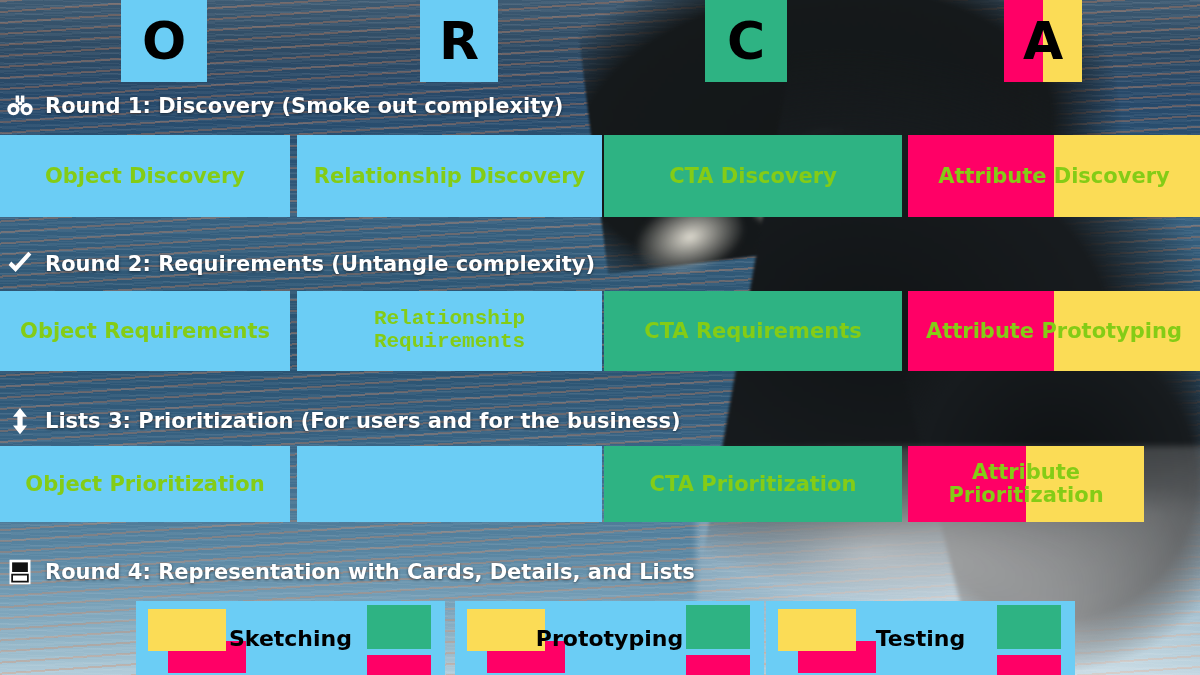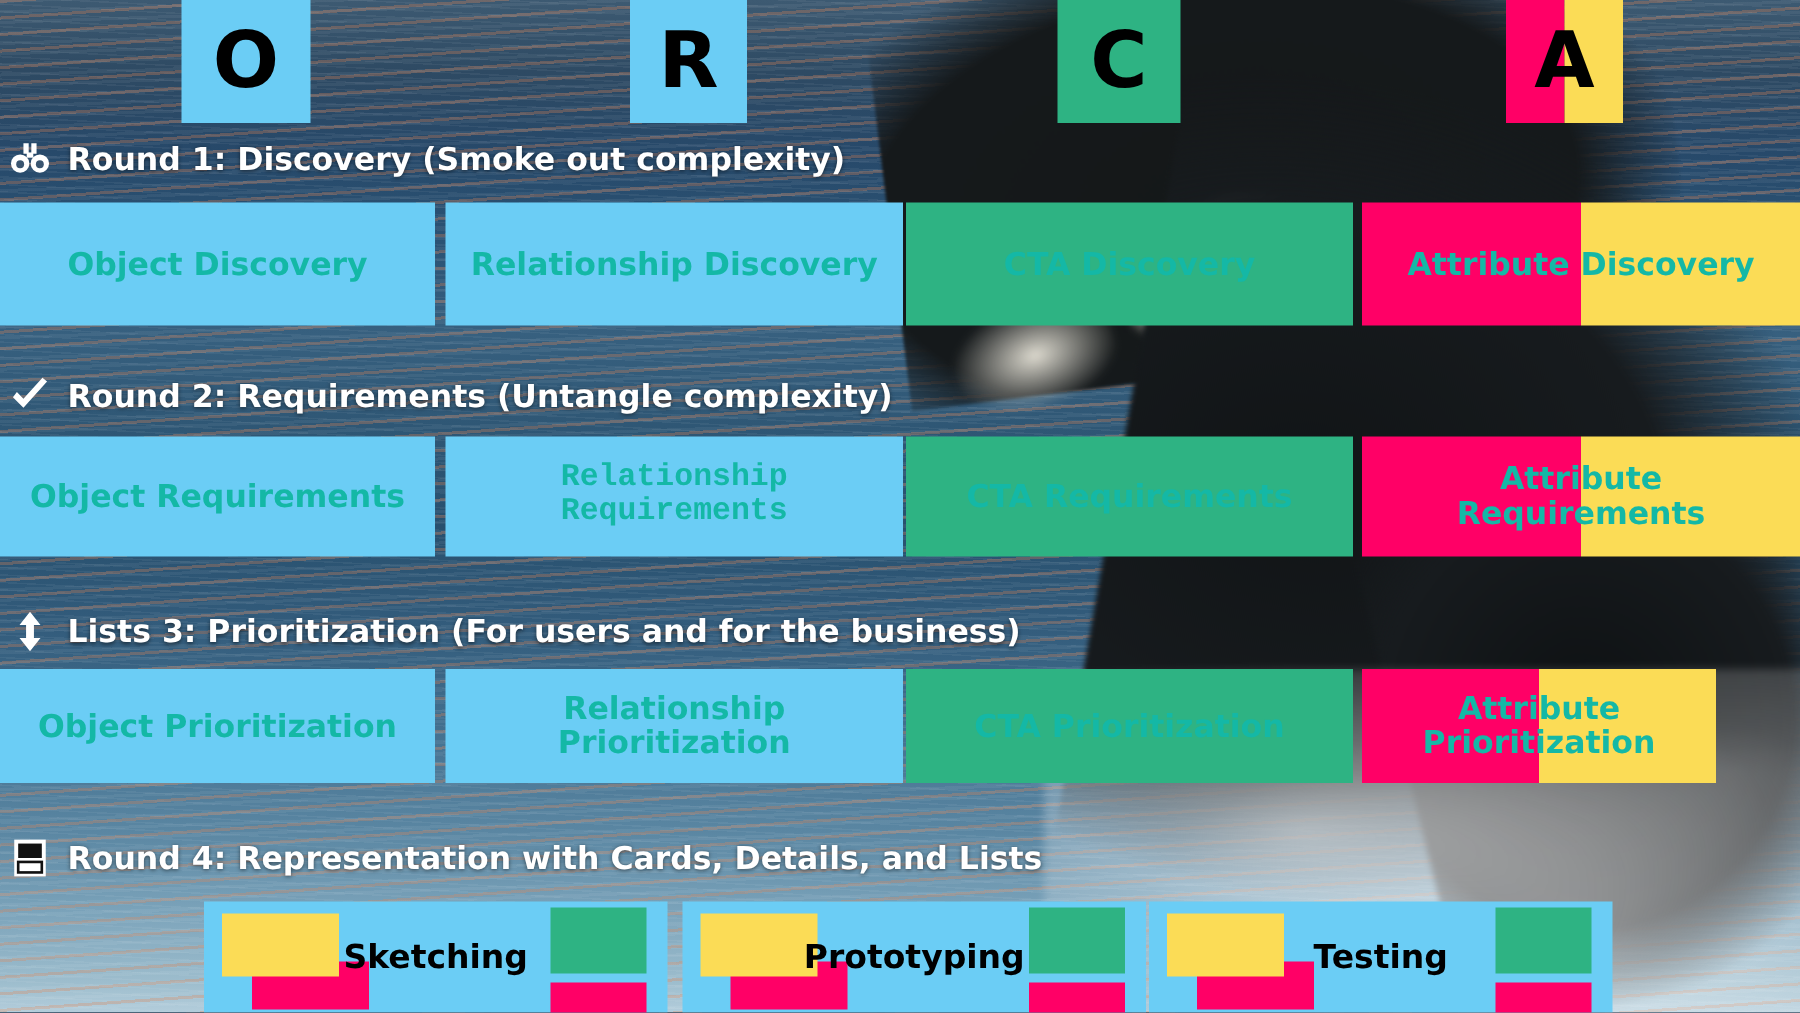--- a/index.html
+++ b/index.html
@@ -84,21 +84,21 @@
     text-shadow:0 1px 3px rgba(0,0,0,.55);
     white-space:nowrap;
   }
   .round-head .icn { width:28px; height:28px; flex:0 0 28px; display:block; }
 
   
   .row { position:absolute; left:0; width:1200px; display:flex; }
   .cell {
     position:relative;
     display:flex; align-items:center; justify-content:center;
-    color:#14b8a6; font-weight:700; line-height:1.08; text-align:center;
+    color:#84cc16; font-weight:700; line-height:1.08; text-align:center;
     font-size:21px; padding:4px 6px;border-radius:22px;
   }
   .cell .bg2 { position:absolute; inset:0; display:flex; z-index:0; }
   .cell .bg2 i { flex:1 1 50%; }
   .cell .txt { position:relative; z-index:1; }
   .gap { flex:0 0 auto; background:transparent; }
 
   
   .r4row { position:absolute; left:0; width:1094px; display:flex; }
   .r4cell {
@@ -218,42 +218,41 @@
           <i style="background: rgb(46, 179, 131);"></i>
         </div>
         <span class="txt">CTA Requirements</span>
       </div>
       <div class="gap" style="width: 6px;"></div>
       <div class="cell" style="width: 292px; height: 80px;">
         <div class="bg2">
           <i style="background: rgb(255, 0, 102);"></i>
           <i style="background: rgb(251, 220, 86);"></i>
         </div>
-        <span class="txt">Attribute Requirements</span>
+        <span class="txt">Attribute Prototyping</span>
       </div>
     </div>
     <div class="round-head" style="top: 407px;">
       <span class="icn"><svg viewBox="0 0 32 32">
           <path d="M16 1 L24 11 L19 11 L19 21 L24 21 L16 31 L8 21 L13 21 L13 11 L8 11 Z" fill="#fff"></path>
         </svg></span>
       <span>Lists 3: Prioritization (For users and for the business)</span>
     </div>
     <div class="row" style="top: 446px; height: 76px;">
       <div class="cell" style="width: 290px; height: 76px;">
         <div class="bg2">
           <i style="background: rgb(107, 205, 245);"></i>
         </div>
         <span class="txt">Object Prioritization</span>
       </div>
       <div class="gap" style="width: 7px;"></div>
       <div class="cell" style="width: 305px; height: 76px;">
         <div class="bg2">
           <i style="background: rgb(107, 205, 245);"></i>
         </div>
-        <span class="txt">Relationship Prioritization</span>
       </div>
       <div class="gap" style="width: 2px;"></div>
       <div class="cell" style="width: 298px; height: 76px;">
         <div class="bg2">
           <i style="background: rgb(46, 179, 131);"></i>
         </div>
         <span class="txt">CTA Prioritization</span>
       </div>
       <div class="gap" style="width: 6px;"></div>
       <div class="cell" style="width: 236px; height: 76px;">

